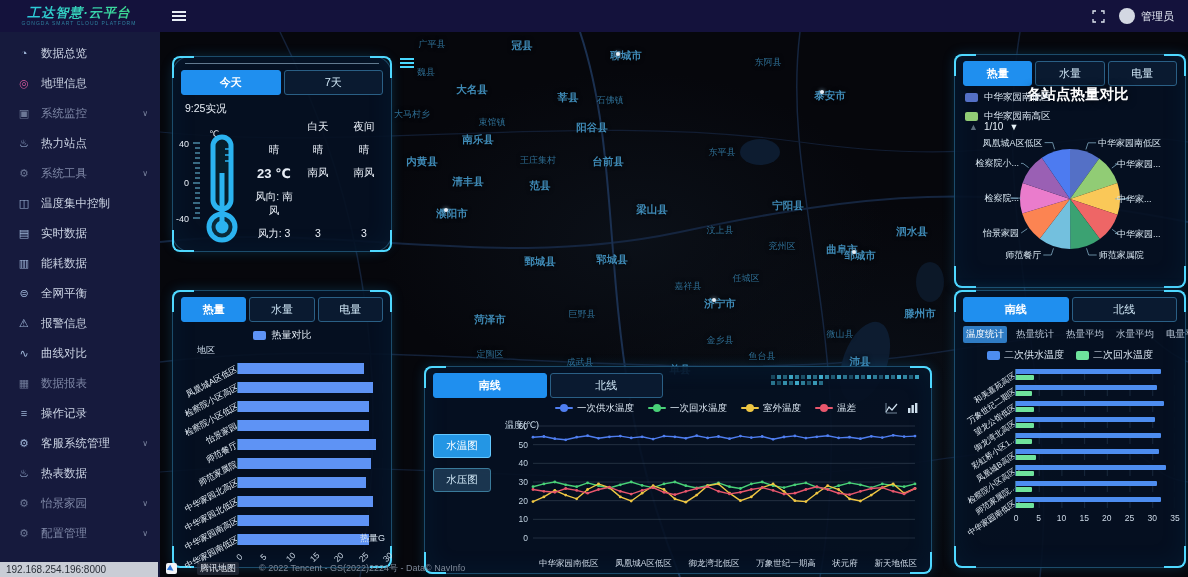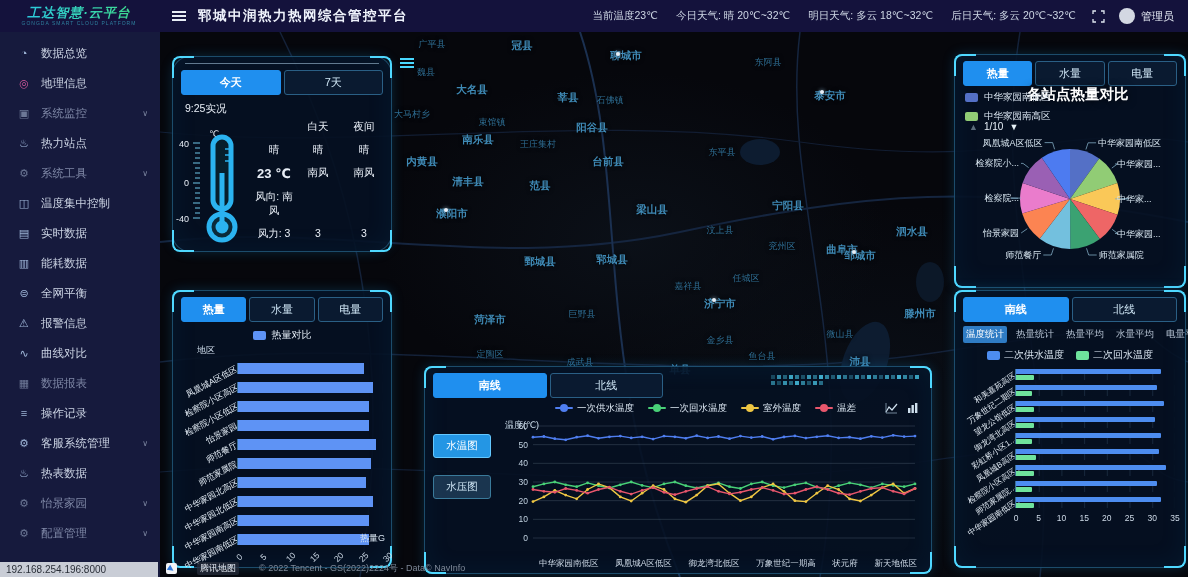--- a/index.html
+++ b/index.html
@@ -106,21 +106,21 @@
   .dz i{width:4px;height:4px;background:#49c6e8;display:inline-block;}
   .cp-leg-row{display:flex;align-items:center;height:16px;margin-top:-2px;}
   .cp-legend{display:flex;gap:14px;margin-left:130px;font-size:9.5px;color:#dce7f2;}
   .cp-legend .it{display:flex;align-items:center;gap:4px;cursor:pointer;}
   .lgw{position:relative;width:18px;height:8px;display:inline-block;}
   .lgl{position:absolute;left:0;top:3px;width:18px;height:2px;border-radius:1px;}
   .lgc{position:absolute;left:5px;top:0;width:8px;height:8px;border-radius:50%;}
   .toolbox{margin-left:auto;margin-right:12px;display:flex;gap:8px;}
   .toolbox span{cursor:pointer;display:flex;}
   .cp-body{display:flex;margin-top:2px;}
-  .btncol{width:66px;padding:16px 0 0 8px;display:flex;flex-direction:column;gap:17px;}
+  .btncol{width:66px;padding:16px 0 0 8px;display:flex;flex-direction:column;gap:10px;}
   .cbtn{width:56px;text-align:center;padding:4px 0;font-size:10.5px;border-radius:3px;cursor:pointer;
         background:rgba(38,74,104,.65);border:1px solid #3a7a9a;color:#cfe6f5;}
   .cbtn.active{background:#2496e4;border-color:#64c8ff;color:#fff;}
   .cwrap{flex:1;}
   .cp-x{display:flex;justify-content:space-between;padding:0 14px 0 40px;font-size:8.5px;color:#cdd9e6;margin-top:-2px;}
   
   .subtabs{display:flex;gap:6px;padding:0 8px;align-items:center;}
   .subtabs span{font-size:9.5px;color:#b9c6d6;cursor:pointer;padding:2px 3px;border-radius:2px;white-space:nowrap;}
   .subtabs span.active{background:#2f7cc4;color:#fff;}
   .rp-legend{display:flex;justify-content:center;gap:12px;font-size:10px;color:#dce7f2;margin-top:5px;}
@@ -143,28 +143,21 @@
 <div class="app">
 
   <header class="header">
     <div class="logo">
       <div class="logo-main">工达智慧·云平台</div>
       <div class="logo-sub">GONGDA SMART CLOUD PLATFORM</div>
     </div>
     <span class="burger">
         <i></i>
       </span>
-    <div class="title">郓城中润热力热网综合管控平台</div>
     <div class="hspacer"></div>
-    <div class="wx" id="hdr-weather">
-        <span>当前温度23℃</span>
-        <span>今日天气: 晴 20℃~32℃</span>
-        <span>明日天气: 多云 18℃~32℃</span>
-        <span>后日天气: 多云 20℃~32℃</span>
-      </div>
     <span class="expand">
       <svg width="13" height="13" viewBox="0 0 13 13">
           <path d="M1 4V1h3M9 1h3v3M12 9v3H9M4 12H1V9" fill="none" stroke="#dfe6f0" stroke-width="1.3"></path>
         </svg>
     </span>
     <span class="avatar"></span>
     <span class="uname">管理员</span>
   </header>
 
   <aside class="sidebar">
@@ -269,21 +262,21 @@
         <span class="mlab big" style="left: 312px; top: 58px;">大名县</span>
         <span class="mlab big" style="left: 408px; top: 66px;">莘县</span>
         <span class="mlab" style="left: 450px; top: 68px;">石佛镇</span>
         <span class="mlab big" style="left: 670px; top: 64px;">泰安市</span>
         <span class="mlab" style="left: 252px; top: 82px;">大马村乡</span>
         <span class="mlab" style="left: 332px; top: 90px;">束馆镇</span>
         <span class="mlab big" style="left: 432px; top: 96px;">阳谷县</span>
         <span class="mlab big" style="left: 318px; top: 108px;">南乐县</span>
         <span class="mlab" style="left: 562px; top: 120px;">东平县</span>
         <span class="mlab big" style="left: 262px; top: 130px;">内黄县</span>
-        <span class="mlab" style="left: 378px; top: 112px; font-family: Liberation Mono, monospace;">王庄集村</span>
+        <span class="mlab" style="left: 378px; top: 128px; font-family: Liberation Mono, monospace;">王庄集村</span>
         <span class="mlab big" style="left: 448px; top: 130px;">台前县</span>
         <span class="mlab big" style="left: 308px; top: 150px;">清丰县</span>
         <span class="mlab big" style="left: 380px; top: 154px;">范县</span>
         <span class="mlab big" style="left: 628px; top: 174px;">宁阳县</span>
         <span class="mlab big" style="left: 492px; top: 178px;">梁山县</span>
         <span class="mlab big" style="left: 292px; top: 182px;">濮阳市</span>
         <span class="mlab big" style="left: 752px; top: 200px;">泗水县</span>
         <span class="mlab" style="left: 560px; top: 198px;">汶上县</span>
         <span class="mlab big" style="left: 682px; top: 218px;">曲阜市</span>
         <span class="mlab" style="left: 622px; top: 214px;">兖州区</span>

